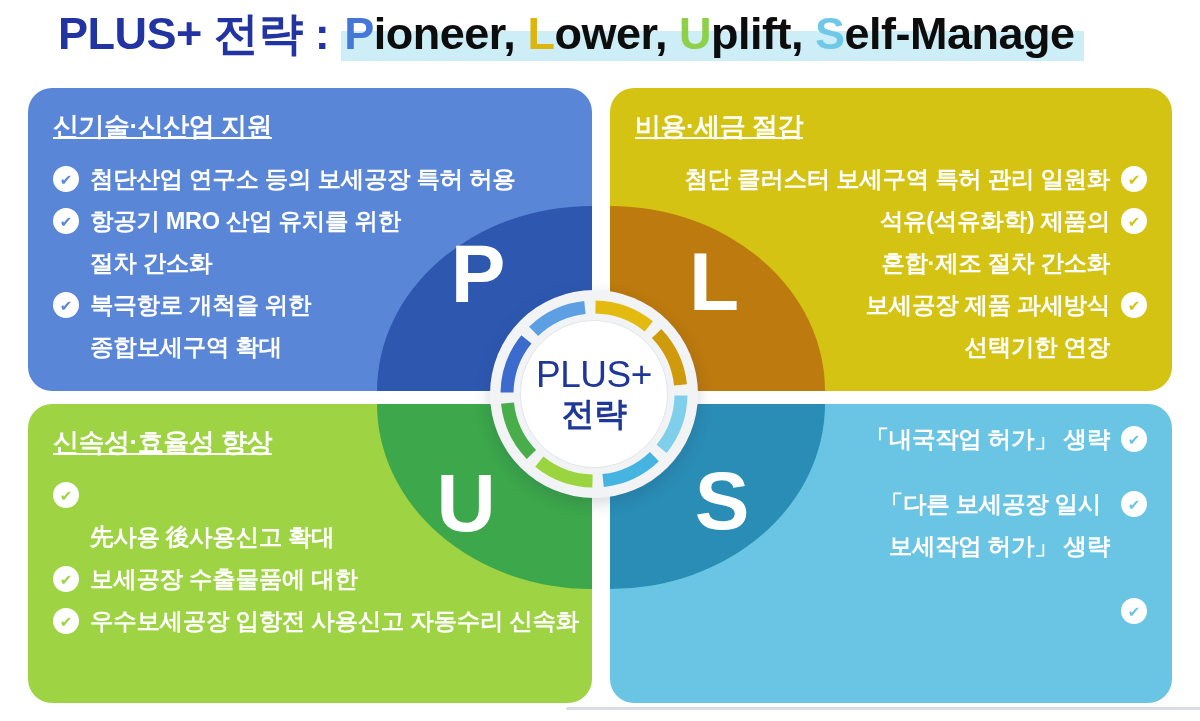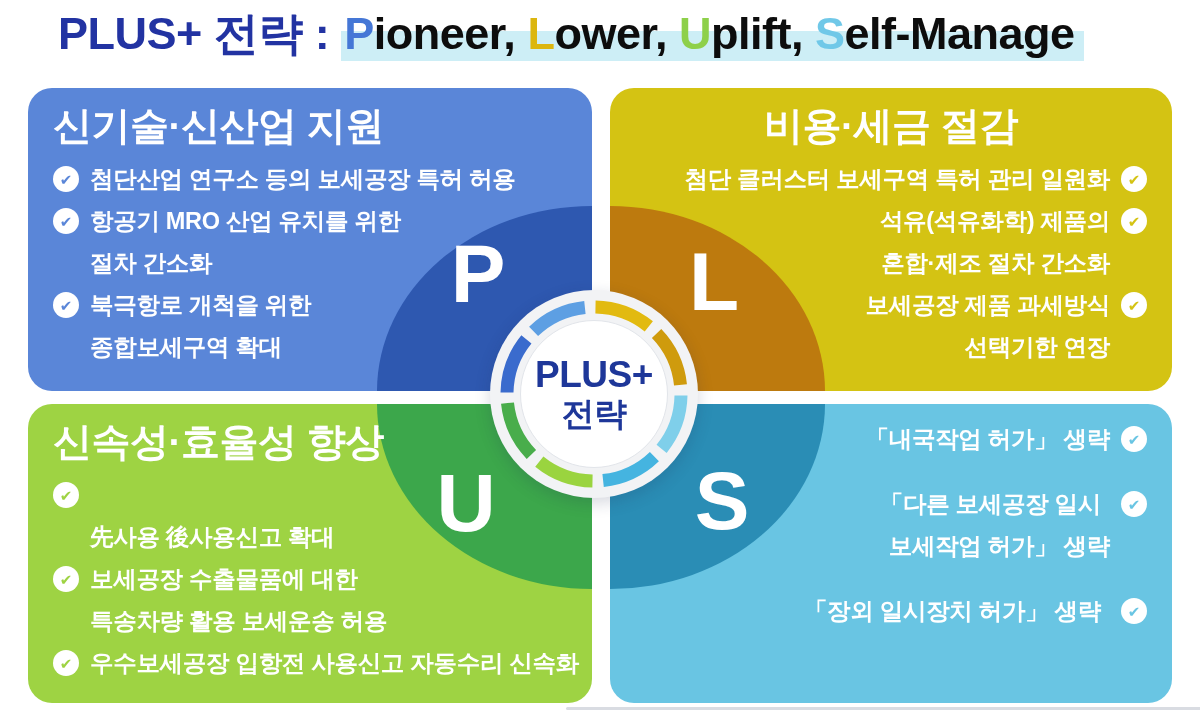--- a/index.html
+++ b/index.html
@@ -27,23 +27,23 @@
   .br .ellipse { left:-215px; top:-185px; }
 
   .big-letter { position:absolute; transform:translate(-50%,-50%); z-index:2;
                 color:#fff; font-weight:800; font-size:82px; line-height:1; }
   .tl .big-letter { left:450px; top:186px; }
   .tr .big-letter { left:104px; top:194px; }
   .bl .big-letter { left:438px; top:99px; }
   .br .big-letter { left:112px; top:97px; }
 
   .content { position:relative; z-index:3; padding:14px 25px 0 25px; }
-  .q-title { margin:0 0 8px 0; font-size:39px; font-weight:800; color:#fff;
-             letter-spacing:-0.5px; line-height:48px; }
-  .right .q-title { text-align:center; }
+  .q-title { margin:0 0 8px 0; font-size:26px; font-weight:800; color:#fff;
+             letter-spacing:-0.5px; line-height:48px;text-decoration:underline; }
+  .right .q-title { text-align:left; }
 
   .row { display:flex; align-items:center; gap:11px; min-height:42px;
          font-size:23.5px; font-weight:700; color:#fff; letter-spacing:-0.3px; }
   .row .txt { white-space:nowrap; }
   .right .row { justify-content:flex-end;text-align:right; }
   .cont-l { padding-left:37px; }
   .cont-r { padding-right:37px; }
   .gap-top { margin-top:23px;gap:20px; }
 
   .check { flex:0 0 auto; width:26px; height:26px; border-radius:50%; background:#fff;
@@ -52,21 +52,21 @@
 
   
   .center-badge { position:absolute; left:490px; top:290px; width:208px; height:208px;
                   border-radius:50%; background:#f2f3f5; z-index:5;
                   box-shadow:0 5px 16px rgba(30,40,80,.18); }
   .ring-svg { position:absolute; left:0; top:0; }
   .badge-inner { position:absolute; left:30px; top:30px; width:148px; height:148px;
                  background:#fff; border:1px solid #e2e5ea; border-radius:50%;
                  box-sizing:border-box; display:flex; flex-direction:column;
                  align-items:center; justify-content:center; }
-  .badge-line1 { font-size:37px; font-weight:700; line-height:1.1; letter-spacing:-0.5px; }
+  .badge-line1 { font-size:37px; font-weight:400; line-height:1.1; letter-spacing:-0.5px; }
   .badge-line2 { font-size:33px; font-weight:800; line-height:1.15; letter-spacing:-0.5px; }
 
   
   .bottom-divider { position:absolute; left:566px; top:707px; width:634px; height:3px;
                     border-radius:2px 0 0 2px; }
 </style>
 </head>
 <body>
 
 <div class="stage">
@@ -135,23 +135,20 @@
       <div class="row">
         <span class="check" style="color: rgb(158, 211, 67);">✔</span>
       </div>
       <div class="row cont-l">
         <span class="txt">先사용 後사용신고 확대</span>
       </div>
       <div class="row">
         <span class="check" style="color: rgb(158, 211, 67);">✔</span>
         <span class="txt">보세공장 수출물품에 대한</span>
       </div>
-      <div class="row cont-l">
-        <span class="txt">특송차량 활용 보세운송 허용</span>
-      </div>
       <div class="row">
         <span class="check" style="color: rgb(158, 211, 67);">✔</span>
         <span class="txt">우수보세공장 입항전 사용신고 자동수리 신속화</span>
       </div>
     </div>
   </section>
 
   <section class="panel br right" style="background-color: rgb(105, 197, 227);">
     <div class="ellipse" style="background-color: rgb(42, 141, 181);"></div>
     <div class="big-letter">S</div>
@@ -161,21 +158,20 @@
         <span class="check" style="color: rgb(105, 197, 227);">✔</span>
       </div>
       <div class="row gap-top">
         <span class="txt">「다른 보세공장 일시</span>
         <span class="check" style="color: rgb(105, 197, 227);">✔</span>
       </div>
       <div class="row cont-r">
         <span class="txt">보세작업 허가」 생략</span>
       </div>
       <div class="row gap-top">
-        <span class="txt">「장외 일시장치 허가」 생략</span>
         <span class="check" style="color: rgb(105, 197, 227);">✔</span>
       </div>
     </div>
   </section>
 
   <div class="center-badge">
     <svg class="ring-svg" width="208" height="208" viewBox="0 0 208 208">
       <g fill="none" stroke-width="13" stroke-linecap="butt">
         <path d="M 94.9 17.5 A 87 87 0 0 0 43.6 41.4" style="stroke: rgb(93, 159, 227);"></path>
         <path d="M 36.4 49.3 A 87 87 0 0 0 17 102.5" style="stroke: rgb(58, 107, 205);"></path>

